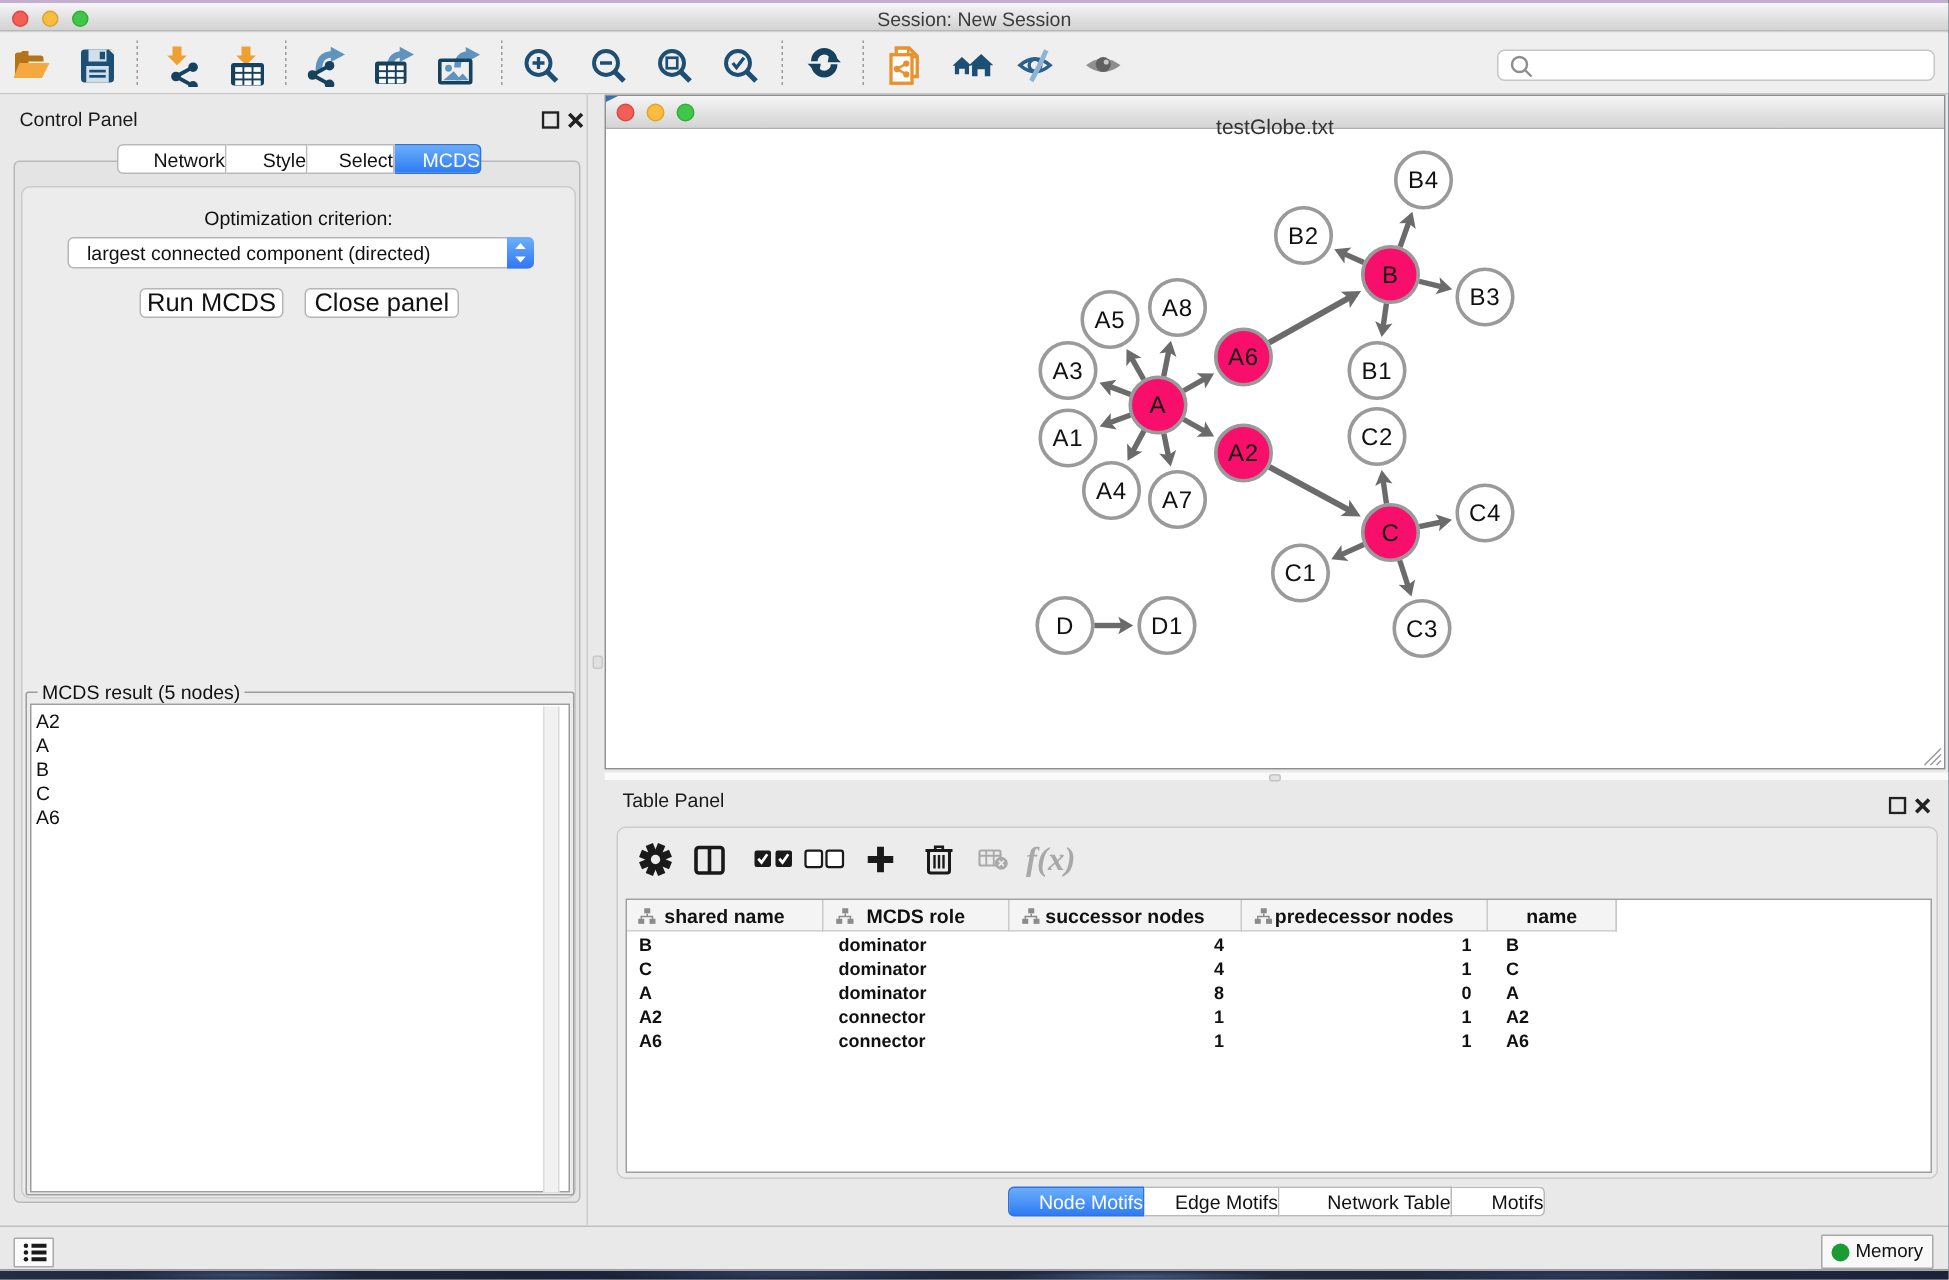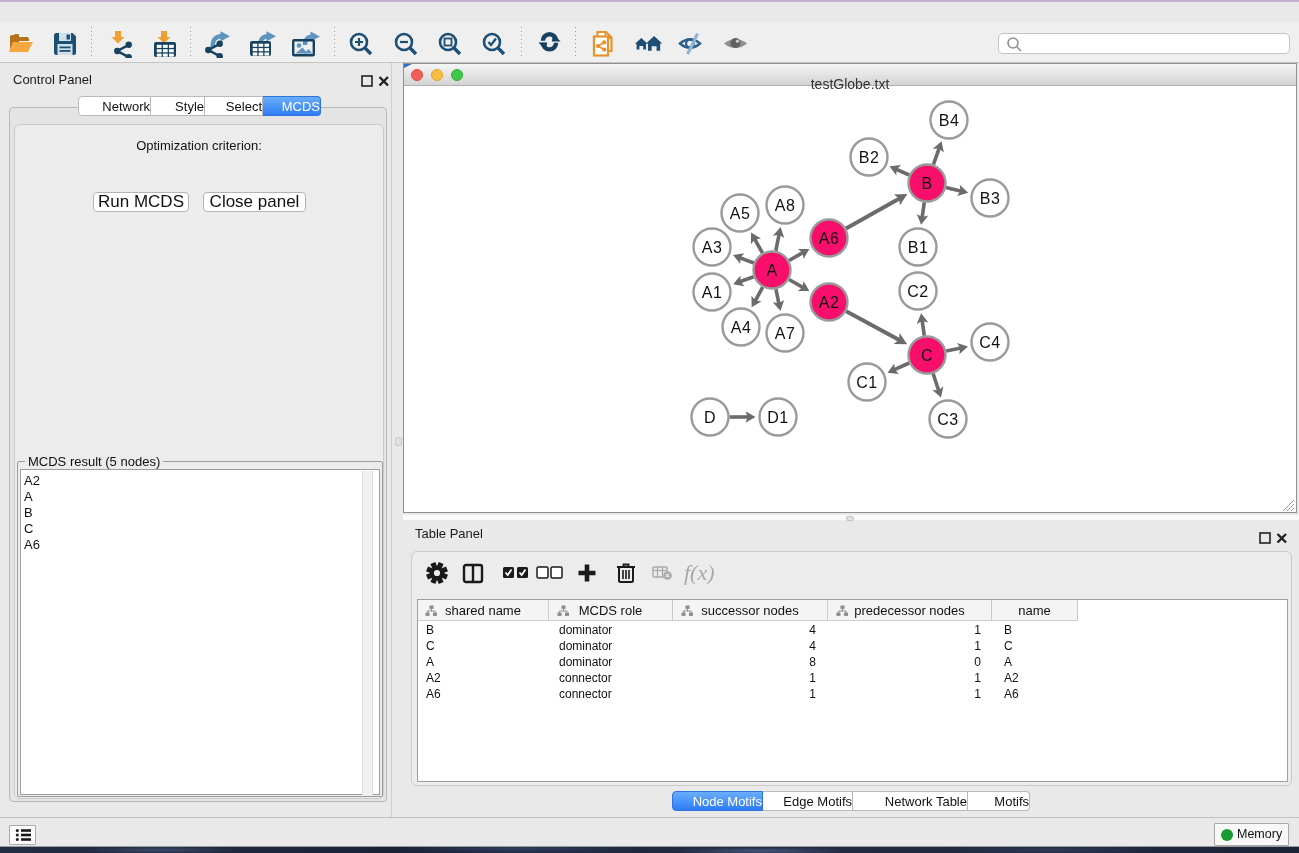--- a/index.html
+++ b/index.html
@@ -76,21 +76,21 @@
   background:linear-gradient(#f5f5f5,#dcdcdc 75%,#d4d4d4); border-bottom:1px solid #b0b0b0;}
 .netbar .tl { top:5px; width:12px; height:12px; }
 .netbar .tl.r { left:7px; } .netbar .tl.y { left:27px; } .netbar .tl.g { left:47px; }
 .nettitle { position:absolute; top:12px; width:100%; text-align:center; font-size:14px; color:#333; }
 .grip { position:absolute; right:1px; bottom:1px; width:13px; height:13px; }
 
 
 .tp { position:absolute; left:393px; top:457px; width:906px; height:297px; background:#e9e9e9; }
 .tp-title { position:absolute; left:22px; top:6px; }
 .tp-inner { position:absolute; left:18px; top:31px; width:881px; height:235px;
-  background:#ececec; border:1px solid #cbcbcb; border-radius:6px; }
+  background:#ececec; border:1px solid #cbcbcb; border-radius:6px;font-weight:bold; }
 .ttool { position:absolute; left:0px; top:0px; width:100%; height:46px; }
 .tbl { position:absolute; left:5px; top:47px; width:871px; height:183px; background:#fff;
   border:1px solid #9f9f9f; }
 .thead { position:absolute; left:0; top:0; width:660px; height:21px; background:#f4f4f4;
   border-bottom:1px solid #cfcfcf; border-right:1px solid #cfcfcf; }
 .thead .col { position:absolute; top:0; height:21px; font-size:13px; color:#111;
   text-align:center; line-height:21px; border-right:1px solid #c9c9c9; }
 .trow { position:absolute; font-size:12px; color:#111; height:16px; line-height:16px; }
 .bottabs { position:absolute; left:279px; top:271px; height:20px; display:flex; }
 
@@ -100,20 +100,26 @@
 .sb-btn { position:absolute; left:9px; top:7px; width:27px; height:20px; background:#fbfbfb;
   border:1px solid #aaaaaa; border-radius:1px; }
 .mem-btn { position:absolute; right:10px; top:5px; width:75px; height:23px; background:#f8f8f8;
   border:1px solid #a8a8a8; border-radius:1px; font-size:12.5px; color:#111; line-height:21px; }
 </style>
 </head>
 <body>
 <div class="wallpaper"></div>
 <div class="wallpaper-top"></div>
 <div class="appwin">
+  <div class="titlebar">
+    <div class="tl r"></div>
+      <div class="tl y"></div>
+      <div class="tl g"></div>
+    <div class="titletext">Session: New Session</div>
+  </div>
   <div class="toolbar">
     <div class="tbsep" style="left:91px"></div>
       <div class="tbsep" style="left:190px"></div>
       <div class="tbsep" style="left:334px"></div>
       <div class="tbsep" style="left:521px"></div>
       <div class="tbsep" style="left:575px"></div>
       <div class="tbi" style="left:7px;top:8px"><svg width="28" height="26" viewBox="0 0 28 26">
 <path d="M3 6 L3 21 L12 21 L12 4 L8 4 L6 6 Z" fill="#b5741a" transform="translate(0,0)"></path>
 <path d="M3 7 Q3 5 5 5 L9 5 L11 7 L20 7 Q22 7 22 9 L22 11 L3 11 Z" fill="#b5741a"></path>
 <path d="M6 12 L26 12 L21 22 L2 22 Z" fill="#f4a83f"></path>
@@ -253,20 +259,26 @@
   <div class="main">
     <div class="cp">
       <div class="panel-title cp-title">Control Panel</div>
       <div class="float-btns" style="left:361px;"><svg width="30" height="12">
             <rect x="1" y="1" width="10" height="10" fill="none" stroke="#222" stroke-width="1.6"></rect>
             <path d="M18.5 2 L27 10.5 M27 2 L18.5 10.5" stroke="#222" stroke-width="2.4"></path>
           </svg></div>
       <div class="tabpane">
         <div class="innerpane">
           <div class="optlabel">Optimization criterion:</div>
+          <div class="combo">largest connected component (directed)
+            <div class="combo-step"><svg width="18" height="21">
+                  <path d="M9 4 L12.5 8 L5.5 8 Z" fill="#fff"></path>
+                  <path d="M9 17 L12.5 13 L5.5 13 Z" fill="#fff"></path>
+                </svg></div>
+          </div>
           <div class="btn" style="left:78px; top:67px; width:96px;">Run MCDS</div>
           <div class="btn" style="left:188px; top:67px; width:103px;">Close panel</div>
           <div class="groupbox">
             <div class="grouptitle">MCDS result (5 nodes)</div>
             <div class="listbox">
               <div class="li">A2</div>
                 <div class="li">A</div>
                 <div class="li">B</div>
                 <div class="li">C</div>
                 <div class="li">A6</div>

